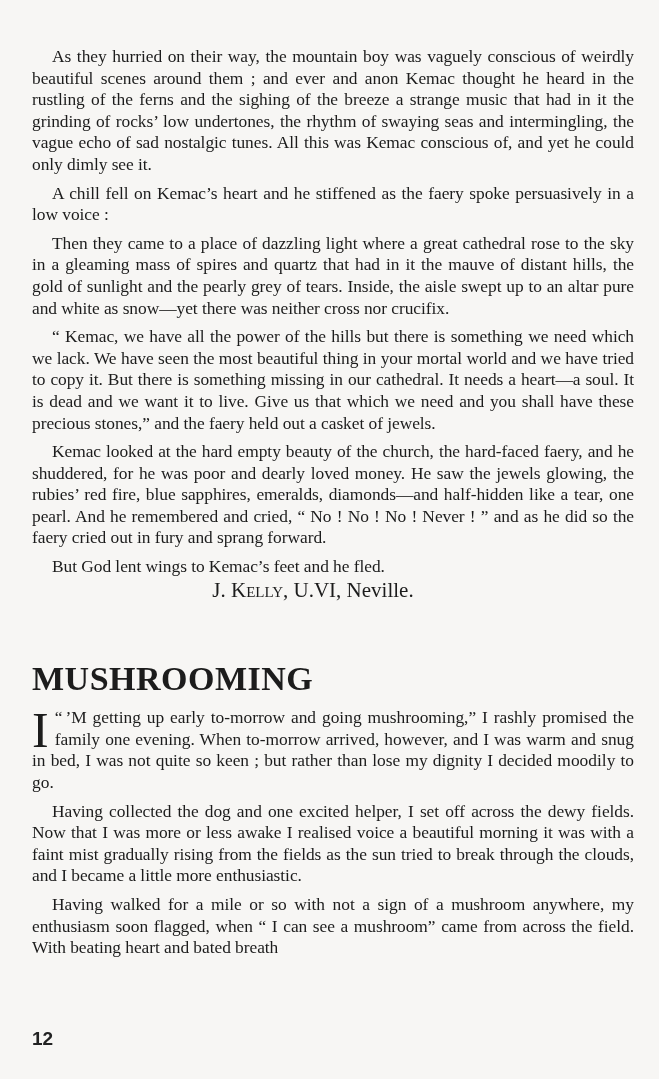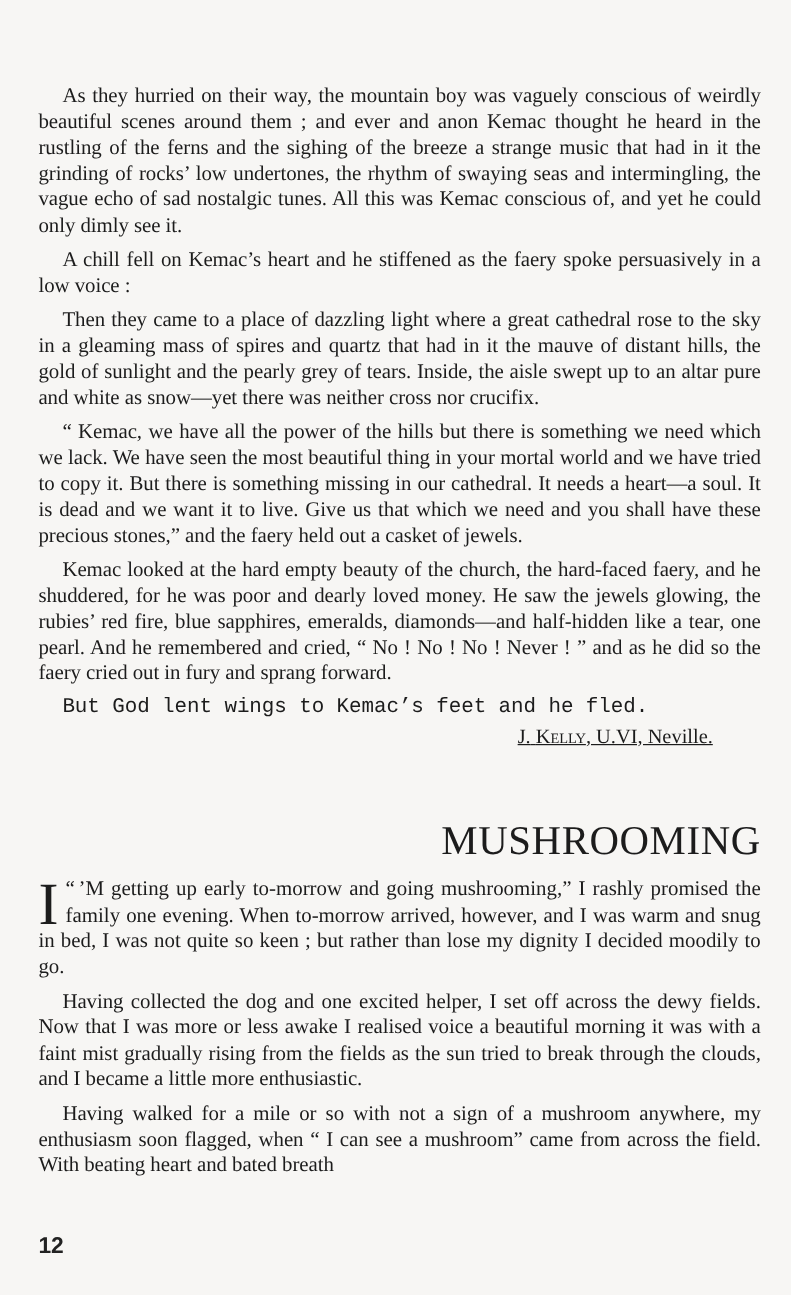--- a/index.html
+++ b/index.html
@@ -11,46 +11,45 @@
       width: 659px;
       height: 1079px;
       position: relative;
       overflow: hidden;
       font-family: "Liberation Serif", "DejaVu Serif", serif;
       color: #1c1c1c;
     }
     .page {
       position: absolute;
       left: 32px;
-      top: 69px;
+      top: 46px;
       width: 602px;
     }
     .para {
       margin: 0 0 7px 0;
       font-size: 17.4px;
       line-height: 21.6px;
       text-align: justify;
       text-indent: 20px;
       letter-spacing: -0.05px;
     }
     .signature {
-      text-align: right;
-      font-size: 17px;
+      text-align: center;
+      font-size: 21px;
       line-height: 21.6px;
       margin: 0;
       padding-right: 40px;
-      text-decoration: underline;
     }
     .signature .sc {
       font-variant: small-caps;
     }
     .heading {
-      text-align: right;
+      text-align: left;
       font-size: 34px;
-      font-weight: normal;
+      font-weight: bold;
       letter-spacing: 0.5px;
       margin: 58px 0 8px 0;
       line-height: 40px;
       padding-left: 0;
     }
     .first-para {
       margin: 0 0 7px 0;
       font-size: 17.4px;
       line-height: 21.6px;
       text-align: justify;
@@ -85,21 +84,21 @@
 <body>
 
 <div class="page">
 
   <section>
     <p class="para">As they hurried on their way, the mountain boy was vaguely conscious of weirdly beautiful scenes around them ; and ever and anon Kemac thought he heard in the rustling of the ferns and the sighing of the breeze a strange music that had in it the grinding of rocks’ low undertones, the rhythm of swaying seas and intermingling, the vague echo of sad nostalgic tunes.  All this was Kemac conscious of, and yet he could only dimly see it.</p>
     <p class="para">A chill fell on Kemac’s heart and he stiffened as the faery spoke persuasively in a low voice :</p>
     <p class="para">Then they came to a place of dazzling light where a great cathedral rose to the sky in a gleaming mass of spires and quartz that had in it the mauve of distant hills, the gold of sunlight and the pearly grey of tears.  Inside, the aisle swept up to an altar pure and white as snow—yet there was neither cross nor crucifix.</p>
     <p class="para">“ Kemac, we have all the power of the hills but there is something we need which we lack.  We have seen the most beautiful thing in your mortal world and we have tried to copy it.  But there is something missing in our cathedral.  It needs a heart—a soul.  It is dead and we want it to live.  Give us that which we need and you shall have these precious stones,” and the faery held out a casket of jewels.</p>
     <p class="para">Kemac looked at the hard empty beauty of the church, the hard-faced faery, and he shuddered, for he was poor and dearly loved money.  He saw the jewels glowing, the rubies’ red fire, blue sapphires, emeralds, diamonds—and half-hidden like a tear, one pearl.  And he remembered and cried, “ No !  No !  No !  Never ! ” and as he did so the faery cried out in fury and sprang forward.</p>
-    <p class="para" style="margin-bottom:2px;font-family:Liberation Mono, monospace;">But God lent wings to Kemac’s feet and he fled.</p>
+    <p class="para" style="margin-bottom:2px;">But God lent wings to Kemac’s feet and he fled.</p>
     <p class="signature"><span>J.</span> <span class="sc">Kelly</span><span>, U.VI, Neville.</span></p>
   </section>
 
   <section>
     <h1 class="heading">MUSHROOMING</h1>
 
     <p class="first-para"><span class="open-quote">“</span><span class="drop-cap">I</span><span class="lead-caps">’M</span><span> getting up early to-morrow and going mushrooming,” I rashly promised the family one evening.  When to-morrow arrived, however, and I was warm and snug in bed, I was not quite so keen ;  but rather than lose my dignity I decided moodily to go.</span></p>
 
     <p class="para">Having collected the dog and one excited helper, I set off across the dewy fields.  Now that I was more or less awake I realised voice a beautiful morning it was with a faint mist gradually rising from the fields as the sun tried to break through the clouds, and I became a little more enthusiastic.</p>
     <p class="para">Having walked for a mile or so with not a sign of a mushroom anywhere, my enthusiasm soon flagged, when “ I can see a mushroom” came from across the field.  With beating heart and bated breath</p>

